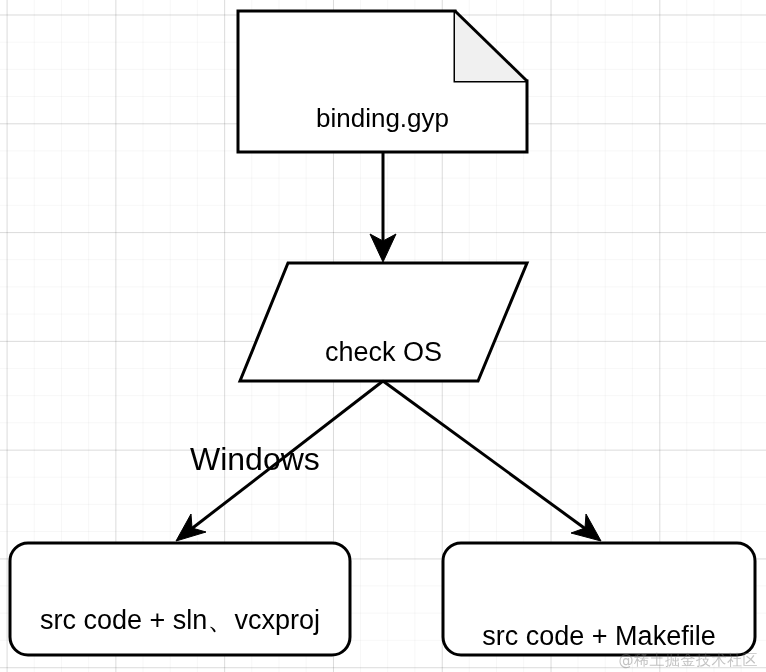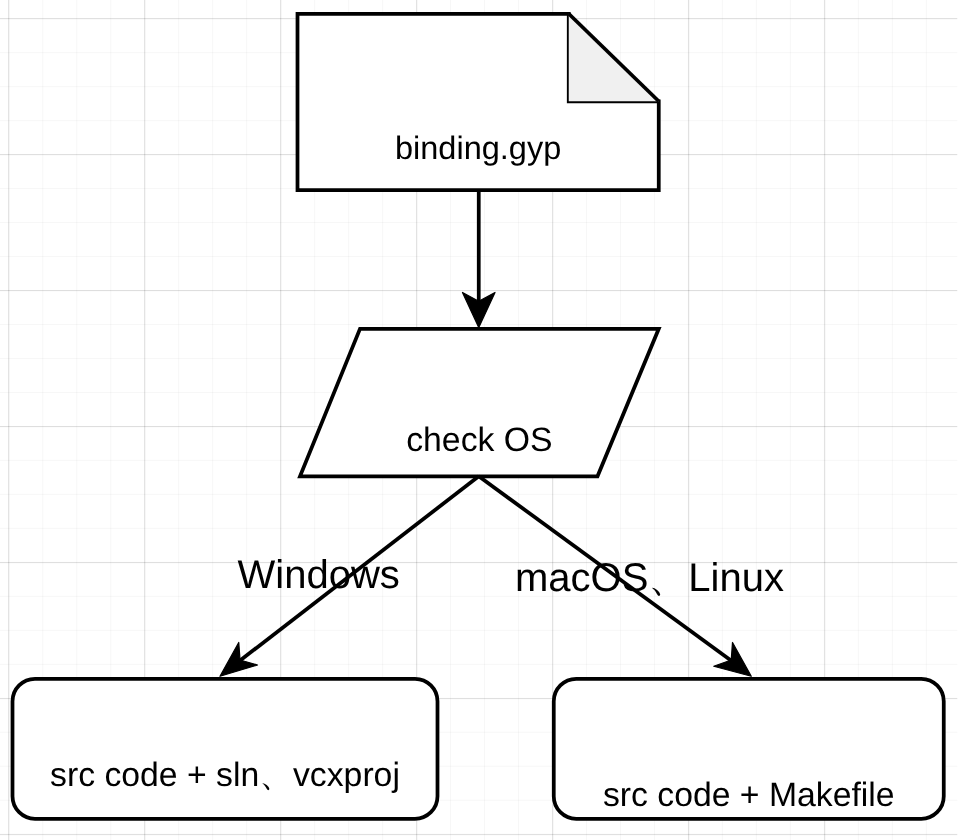--- a/index.html
+++ b/index.html
@@ -124,16 +124,16 @@
   <div class="node-text" id="doc-text">binding.gyp</div>
 
   <div class="node-text" id="par-text">check OS</div>
 
   <div class="node-text" id="win-text">src code + sln、vcxproj</div>
 
   <div class="node-text" id="nix-text">src code + Makefile</div>
 
   <div class="edge-label" id="label-windows">Windows</div>
 
-  <div class="edge-label" id="label-unix">macOS、Linux</div>
 
+  <div id="watermark">@稀土掘金技术社区</div>
 
 </div>
 
 </body></html>

